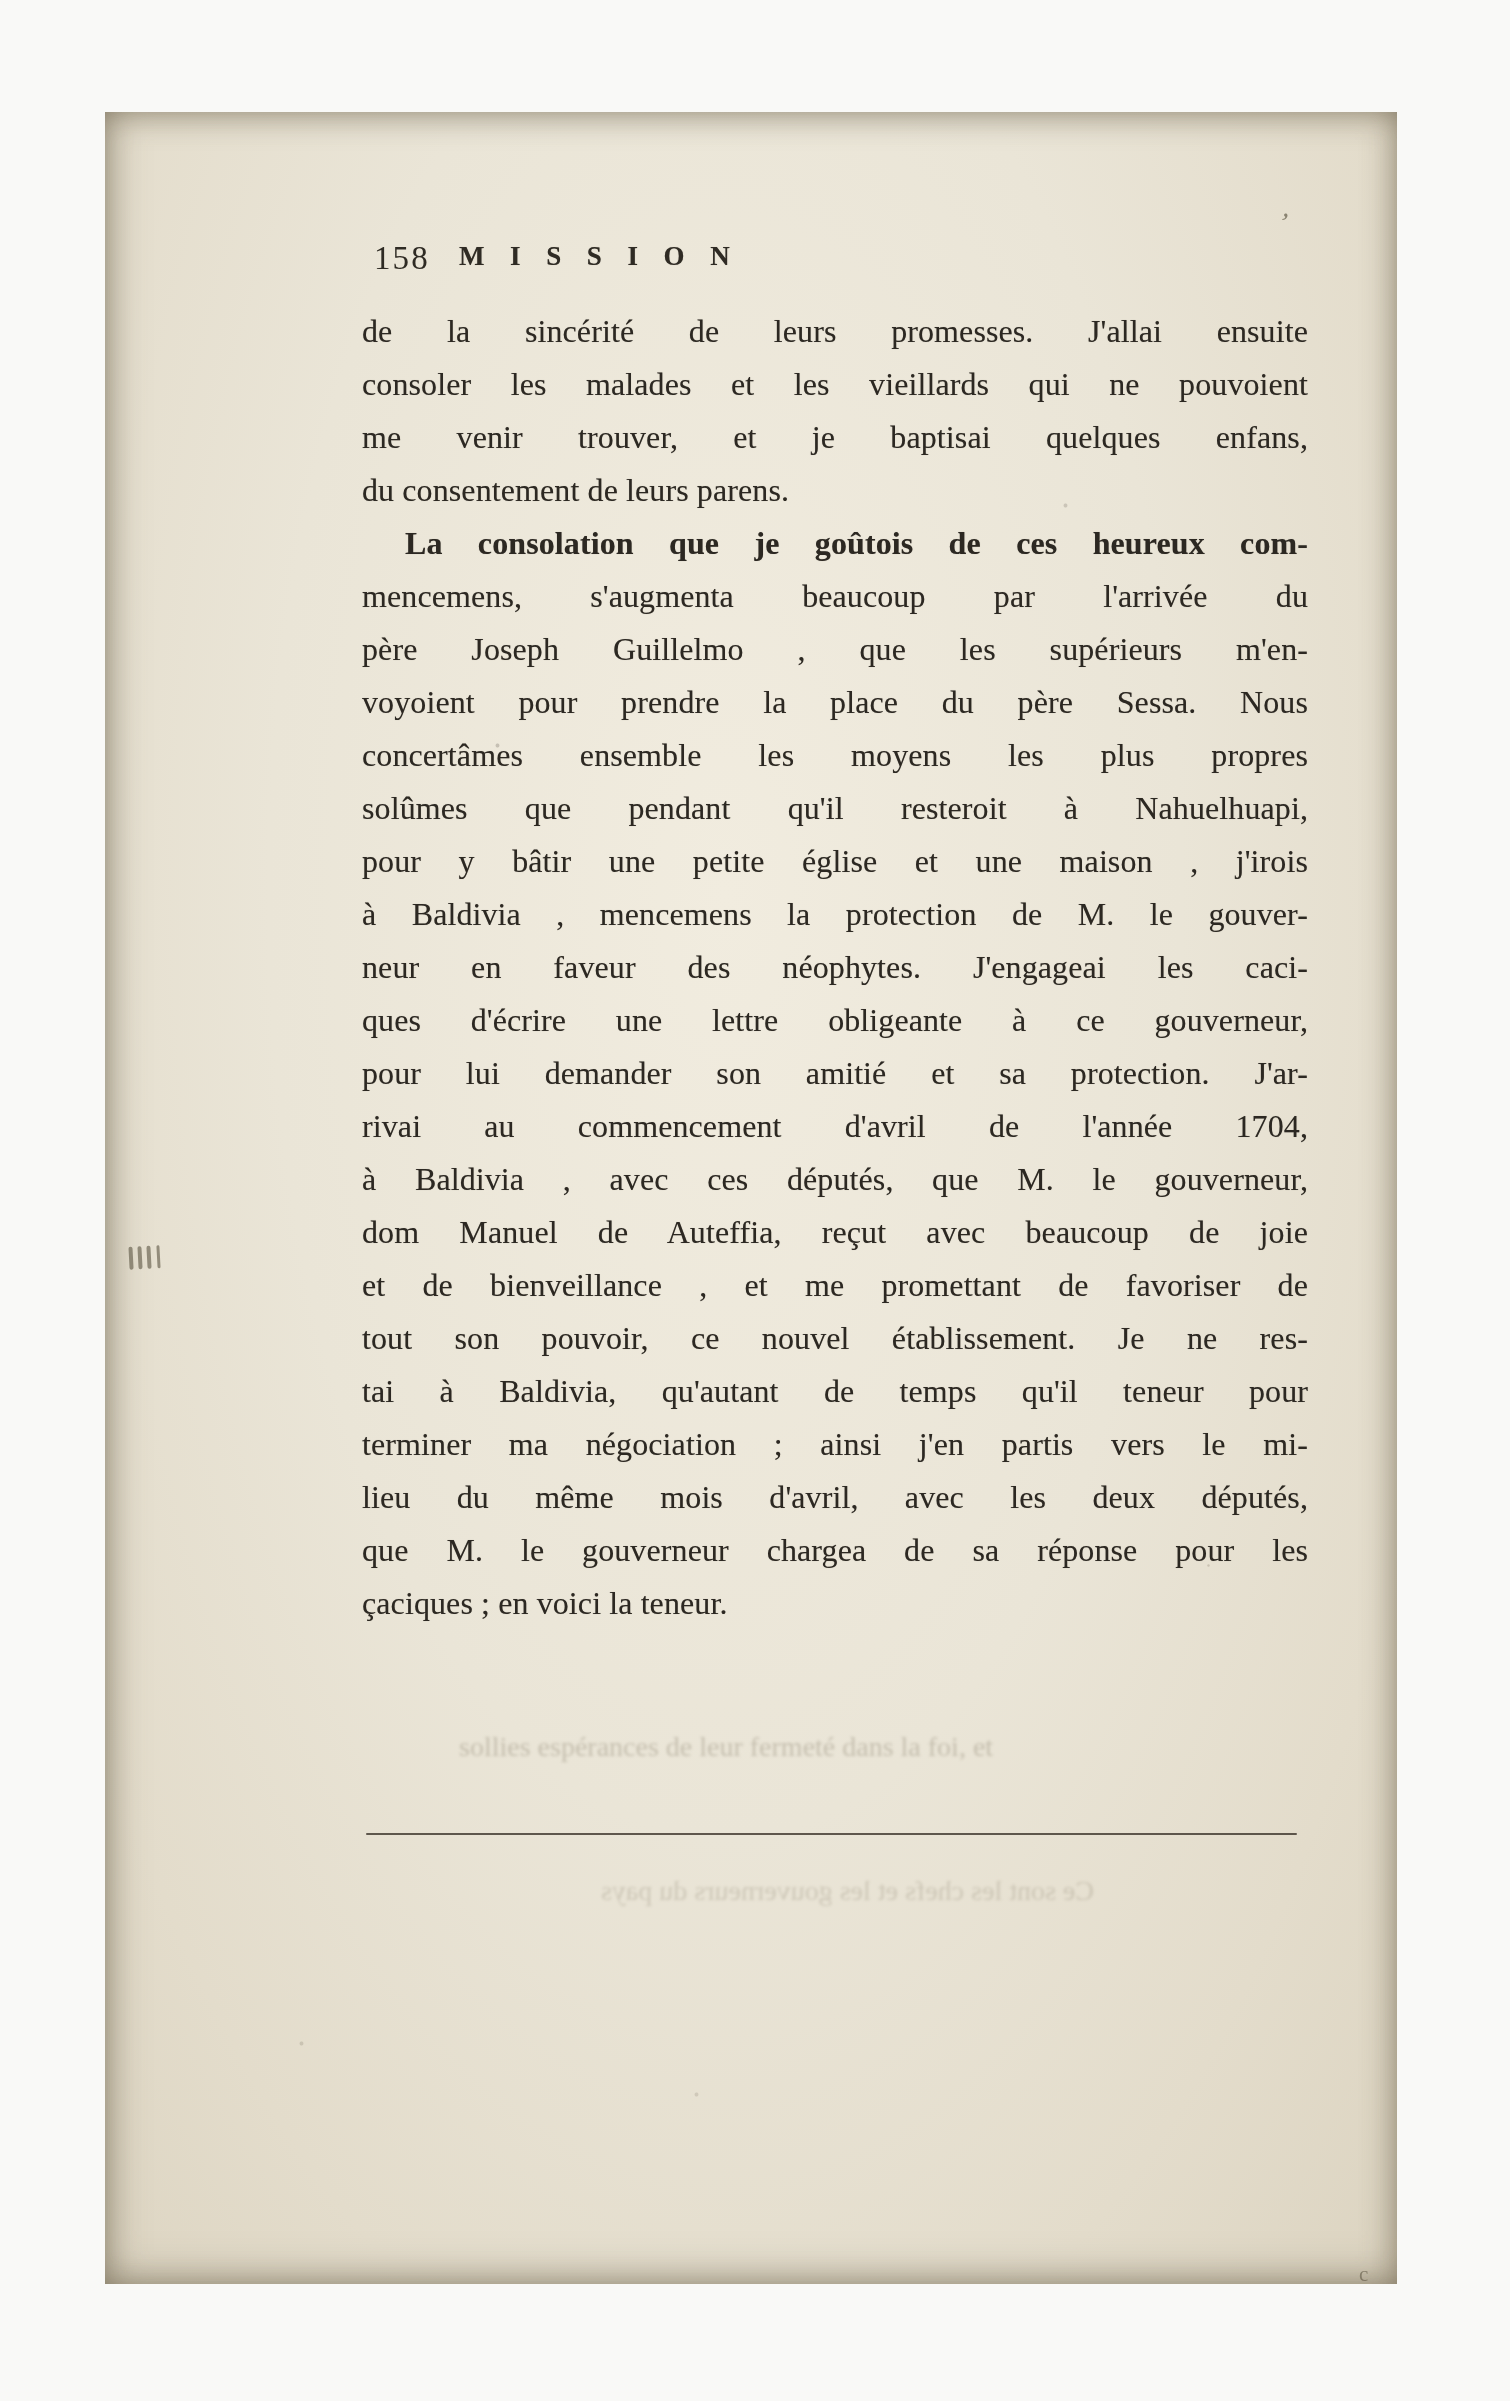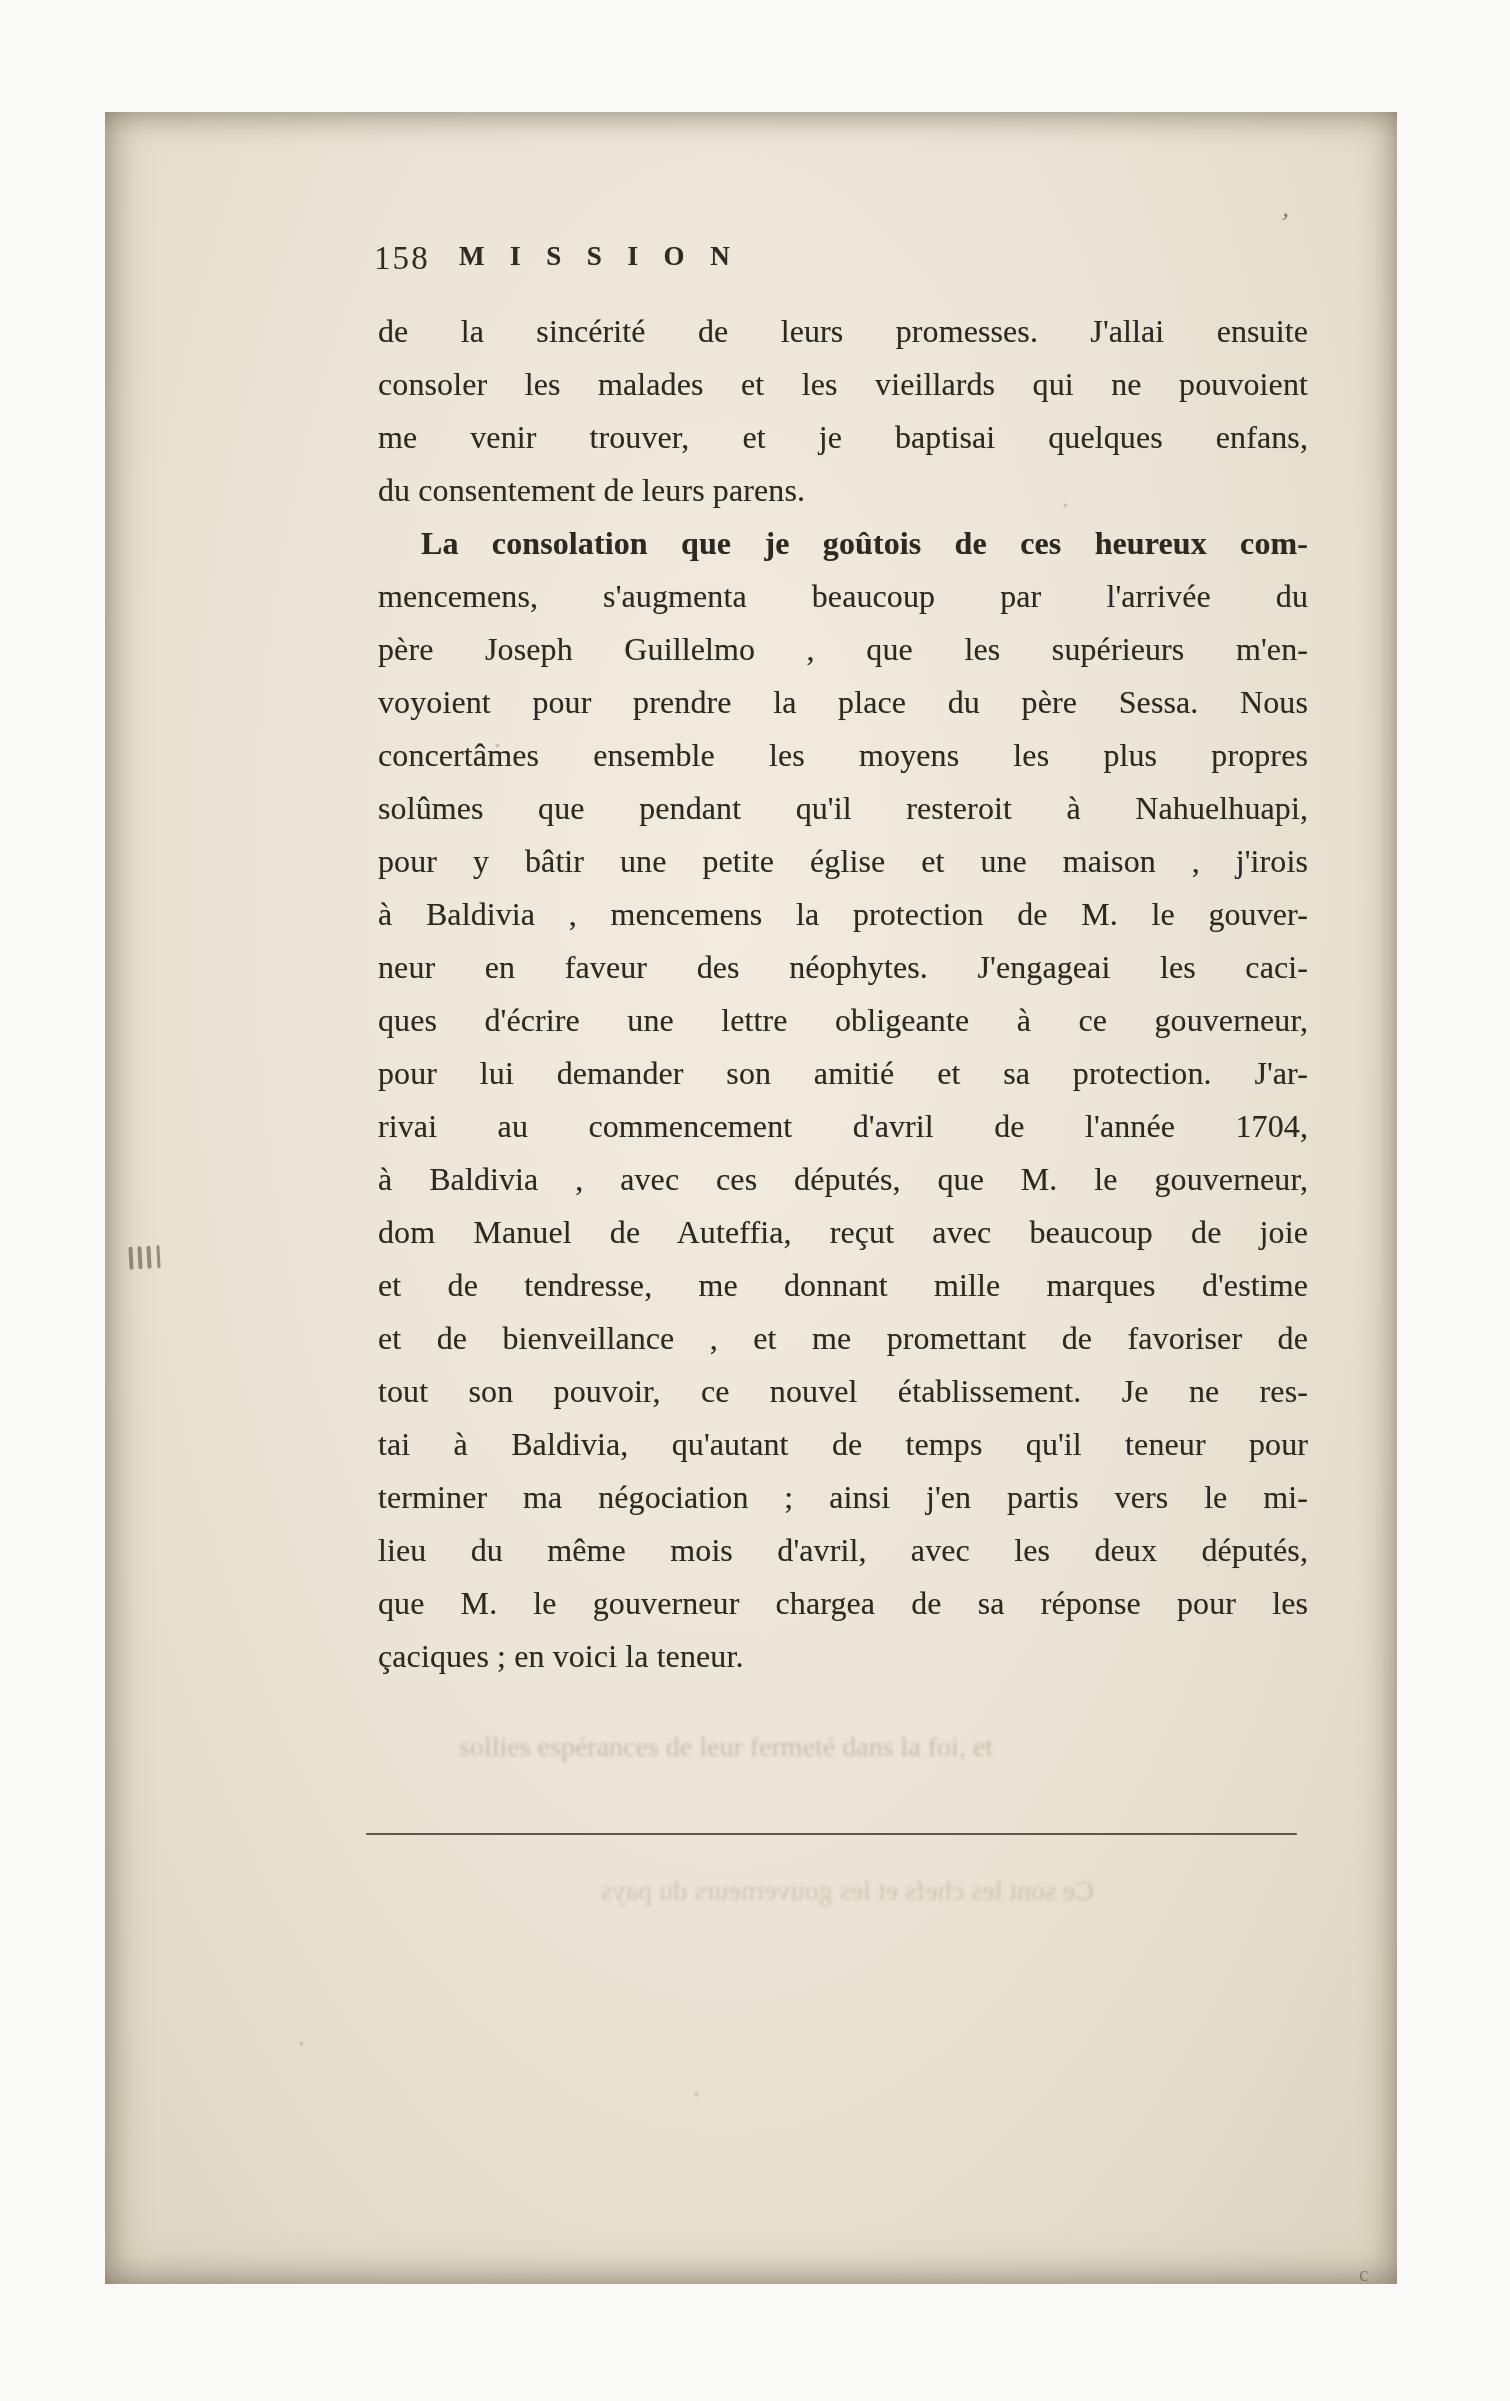--- a/index.html
+++ b/index.html
@@ -64,21 +64,20 @@
     width: 946px;
     color: #2c2822;
     font-size: 32px;
     line-height: 53px;
   }
   .line {
     text-align: justify;
     text-align-last: justify;
     letter-spacing: 0.1px;
     text-shadow: 0 0 0.7px rgba(45, 40, 32, 0.35);
-    margin-left: 16px;
   }
   .para .line:last-child {
     text-align-last: left;
   }
   .para-indent .line:first-child {
     text-indent: 43px;
     font-weight: bold;
   }
 
   
@@ -189,21 +188,20 @@
       <div class="line">concertâmes ensemble les moyens les plus propres</div>
       <div class="line">solûmes que pendant qu'il resteroit à Nahuelhuapi,</div>
       <div class="line">pour y bâtir une petite église et une maison , j'irois</div>
       <div class="line">à Baldivia , mencemens la protection de M. le gouver-</div>
       <div class="line">neur en faveur des néophytes. J'engageai les caci-</div>
       <div class="line">ques d'écrire une lettre obligeante à ce gouverneur,</div>
       <div class="line">pour lui demander son amitié et sa protection. J'ar-</div>
       <div class="line">rivai au commencement d'avril de l'année 1704,</div>
       <div class="line">à Baldivia , avec ces députés, que M. le gouverneur,</div>
       <div class="line">dom Manuel de Auteffia, reçut avec beaucoup de joie</div>
-      <div class="line">et de tendresse, me donnant mille marques d'estime</div>
       <div class="line">et de bienveillance , et me promettant de favoriser de</div>
       <div class="line">tout son pouvoir, ce nouvel établissement. Je ne res-</div>
       <div class="line">tai à Baldivia, qu'autant de temps qu'il teneur pour</div>
       <div class="line">terminer ma négociation ; ainsi j'en partis vers le mi-</div>
       <div class="line">lieu du même mois d'avril, avec les deux députés,</div>
       <div class="line">que M. le gouverneur chargea de sa réponse pour les</div>
       <div class="line">çaciques ; en voici la teneur.</div>
     </div>
 </div>
 

